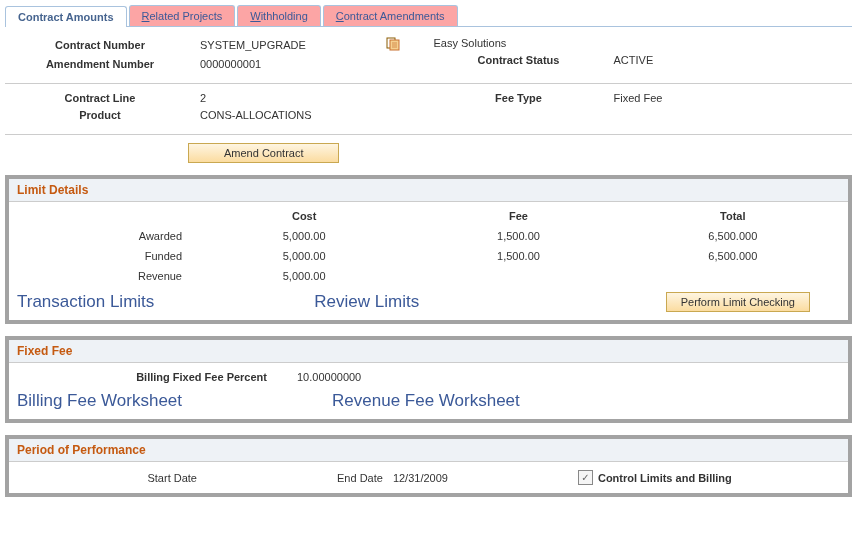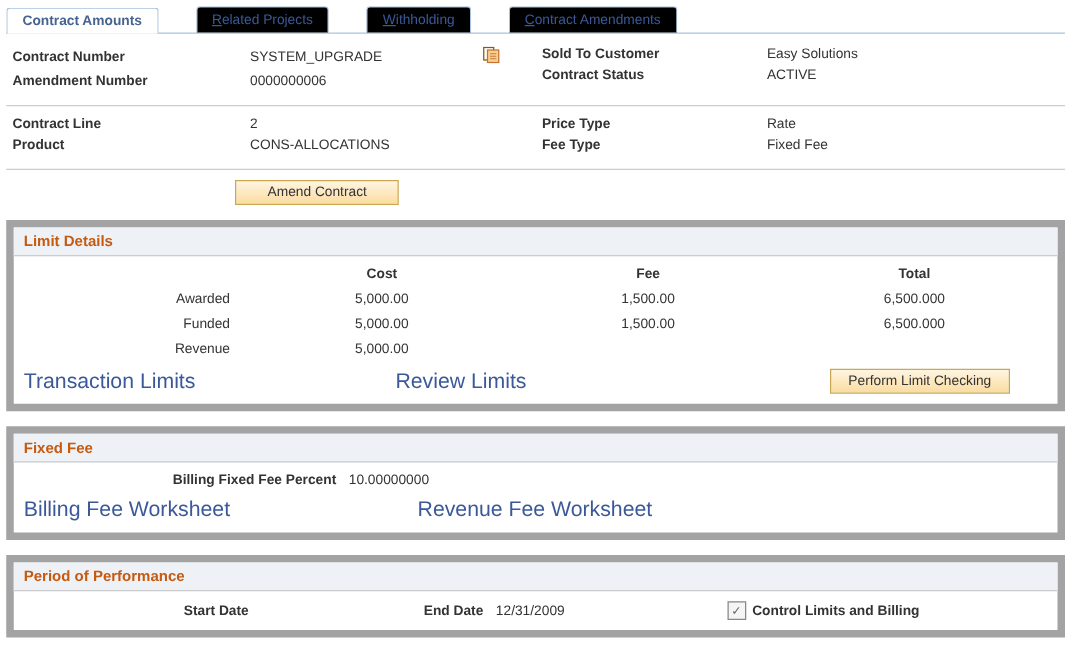--- a/index.html
+++ b/index.html
@@ -7,27 +7,26 @@
       font-size: 11px;
       color: #333;
       background: #fff;
       margin: 0;
       padding: 5px;
     }
     .tabs {
       display: flex;
       border-bottom: 1px solid #a9c3de;
       margin-bottom: 10px;
-      gap: 28px;
     }
     .tab {
       padding: 4px 12px;
       border: 1px solid #a9c3de;
       border-bottom: none;
-      background: #000000;
+      background: #fca5a5;
       color: #3b5998;
       cursor: pointer;
       margin-right: 2px;
       border-radius: 3px 3px 0 0;
       font-size: 11px;
     }
     .tab.active {
       background: #fff;
       color: #46648f;
       font-weight: bold;
@@ -46,45 +45,45 @@
       flex: 1;
     }
     .field-row {
       display: flex;
       align-items: center;
       margin-bottom: 5px;
     }
     .label {
       color: #333;
       font-weight: bold;
-      text-align: left;
+      text-align: center;
       padding-right: 10px;
       font-size: 11px;
     }
     .label-180 { width: 180px; }
     .label-170 { width: 170px; }
     .value {
       color: #333;
       font-size: 11px;
     }
     .divider {
       border-top: 1px solid #ccc;
       margin: 8px 0;
     }
     .action-button {
       background: linear-gradient(#fef5e1, #fbdca0);
       border: 1px solid #c9a851;
-      padding: 3px 25px;
+      padding: 3px 35px;
       font-size: 11px;
       cursor: pointer;
       color: #333;
       margin-left: 183px;
     }
     .section {
-      border: 6px solid #a3a3a3;
+      border: 4px solid #a3a3a3;
       margin-top: 12px;
     }
     .section-header {
       background: #eef2f6;
       border-bottom: 1px solid #ccc;
       padding: 4px 8px;
       color: #c55a11;
       font-weight: bold;
       font-size: 12px;
     }
@@ -135,20 +134,21 @@
     }
     .icon-box {
       display: inline-block;
       margin-left: 80px;
       cursor: pointer;
     }
     .fixed-fee-row {
       display: flex;
       align-items: center;
       margin-bottom: 8px;
+      gap: 20px;
     }
     .ff-label {
       width: 250px;
       text-align: right;
       font-weight: bold;
       padding-right: 10px;
     }
     .worksheet-links {
       display: flex;
     }
@@ -158,21 +158,21 @@
     .perf-row {
       display: flex;
       align-items: center;
     }
     .perf-item {
       display: flex;
       align-items: center;
       margin-right: 30px;
     }
     .perf-label {
-      font-weight: bold;
+      font-weight: normal;
       text-align: right;
       padding-right: 10px;
     }
     .checkbox-wrapper {
       display: flex;
       align-items: center;
       margin-left: 100px;
     }
     .checkbox {
       width: 13px;
@@ -209,26 +209,25 @@
           <rect x="1" y="1" width="8" height="10" fill="#fff" stroke="#8a5a00" stroke-width="1"></rect>
           <rect x="4" y="3" width="9" height="10" fill="#f5d090" stroke="#c87030" stroke-width="1"></rect>
           <line x1="6" y1="6" x2="11" y2="6" stroke="#c87030" stroke-width="0.7"></line>
           <line x1="6" y1="8" x2="11" y2="8" stroke="#c87030" stroke-width="0.7"></line>
           <line x1="6" y1="10" x2="11" y2="10" stroke="#c87030" stroke-width="0.7"></line>
         </svg>
       </span>
     </div>
     <div class="field-row">
       <span class="label label-180">Amendment Number</span>
-      <span class="value">0000000006</span>
+      <span class="value">0000000001</span>
     </div>
   </div>
   <div class="info-right">
     <div class="field-row">
-      <span class="label label-170">Sold To Customer</span>
       <span class="value">Easy Solutions</span>
     </div>
     <div class="field-row">
       <span class="label label-170">Contract Status</span>
       <span class="value">ACTIVE</span>
     </div>
   </div>
 </div>
 
 <div class="divider"></div>
@@ -238,24 +237,20 @@
     <div class="field-row">
       <span class="label label-180">Contract Line</span>
       <span class="value">2</span>
     </div>
     <div class="field-row">
       <span class="label label-180">Product</span>
       <span class="value">CONS-ALLOCATIONS</span>
     </div>
   </div>
   <div class="info-right">
-    <div class="field-row">
-      <span class="label label-170">Price Type</span>
-      <span class="value">Rate</span>
-    </div>
     <div class="field-row">
       <span class="label label-170">Fee Type</span>
       <span class="value">Fixed Fee</span>
     </div>
   </div>
 </div>
 
 <div class="divider"></div>
 
 <button class="action-button">Amend Contract</button>

